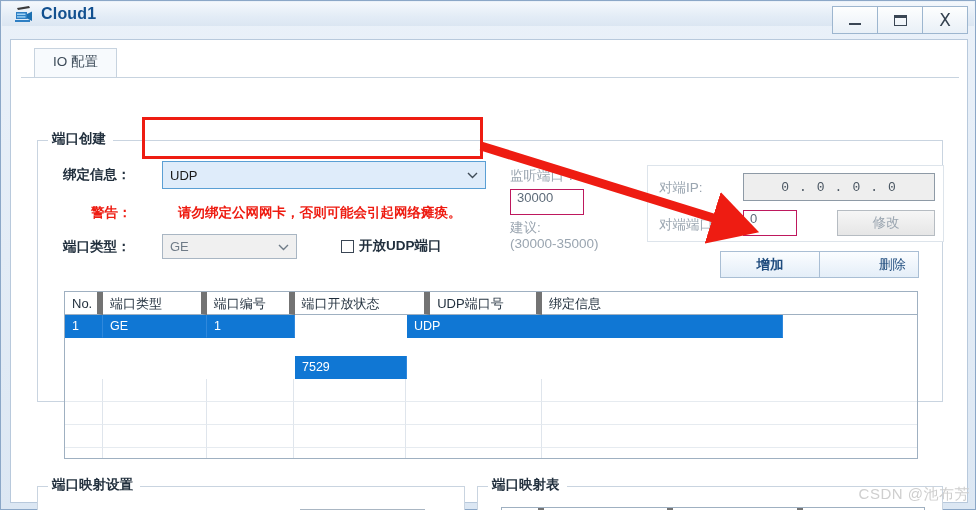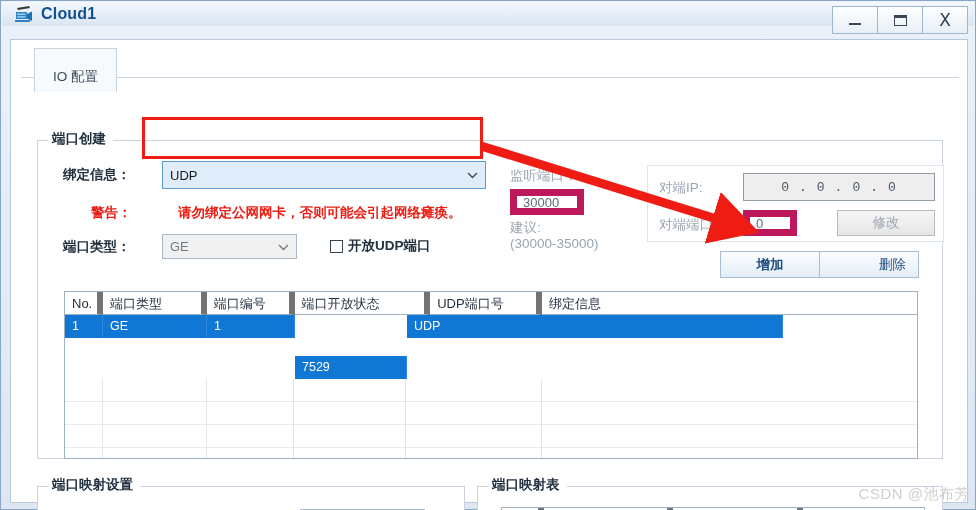--- a/index.html
+++ b/index.html
@@ -80,21 +80,21 @@
     width: 938px; height: 30px;
   }
   #tabstrip .tabline {
     position: absolute;
     left: 0; bottom: 0; width: 100%;
     border-bottom: 1px solid #c7d3df;
   }
   .tab {
     position: absolute;
     left: 13px; top: 0;
-    padding: 19px 18px 6px 18px;
+    padding: 4px 18px 6px 18px;
     background: #f7fafd;
     border: 1px solid #c7d3df;
     border-bottom: none;
     color: #3c4a58;
     font-size: 13.5px;
     cursor: default;
   }
 
   
   .group {
@@ -117,21 +117,21 @@
     content: "";
     position: absolute;
     right: -13px; top: 4px;
     width: 18px; height: 13px;
     border-left: 1px solid #c9d4e0;
     transform: skewX(24deg);
     background: #ffffff;
     z-index: -1;
   }
 
-  #grp-create { left: 26px; top: 100px; width: 906px; height: 319px; }
+  #grp-create { left: 26px; top: 100px; width: 906px; height: 262px; }
   #grp-map-set { left: 26px; top: 446px; width: 428px; height: 62px; }
   #grp-map-table { left: 466px; top: 446px; width: 466px; height: 62px; }
 
   
   .lbl {
     position: absolute;
     font-size: 13.5px;
     color: #22303e;
     font-weight: bold;
     white-space: nowrap;
@@ -163,23 +163,23 @@
     position: absolute;
     right: 9px; top: 50%;
     margin-top: -3px;
     width: 9px; height: 6px;
   }
   .chev svg { display: block; }
 
   .textbox {
     position: absolute;
     box-sizing: border-box;
-    border: 7px solid #be185d;
-    background: #ffffff;
-    display: flex; align-items: center;
+    border: 1px solid #be185d;
+    background: #ffffff;
+    display: flex; 
     padding-left: 6px;
     font-size: 13px;
     color: #5d6b79;
   }
   .ipbox {
     position: absolute;
     box-sizing: border-box;
     border: 1px solid #8e9aa6;
     background: #eeeeee;
     display: flex; align-items: center; justify-content: center;
@@ -353,21 +353,21 @@
       <div class="lbl" style="left:25px; top:97px;">端口类型：</div>
       <div class="combo" style="left:124px; top:93px; width:135px; height:25px;">
         <span>GE</span>
         <span class="chev">
           <svg width="11" height="7" viewBox="0 0 11 7">
               <path d="M1 1 L5.5 5.5 L10 1" stroke="#6f7b87" stroke-width="1.4" fill="none"></path>
             </svg>
         </span>
       </div>
 
-      <div class="checkbox" style="left:292px; top:96px;">
+      <div class="checkbox" style="left:303px; top:96px;">
         <span class="box"></span>
         <span class="cbl">开放UDP端口</span>
       </div>
 
       <div class="lbl-dim" style="left:472px; top:26px;">监听端口：</div>
       <div class="textbox" style="left:472px; top:48px; width:74px; height:26px;">
         <span>30000</span>
       </div>
       <div class="lbl-dim" style="left:472px; top:78px;">建议:</div>
       <div class="lbl-dim" style="left:472px; top:95px;">(30000-35000)</div>

